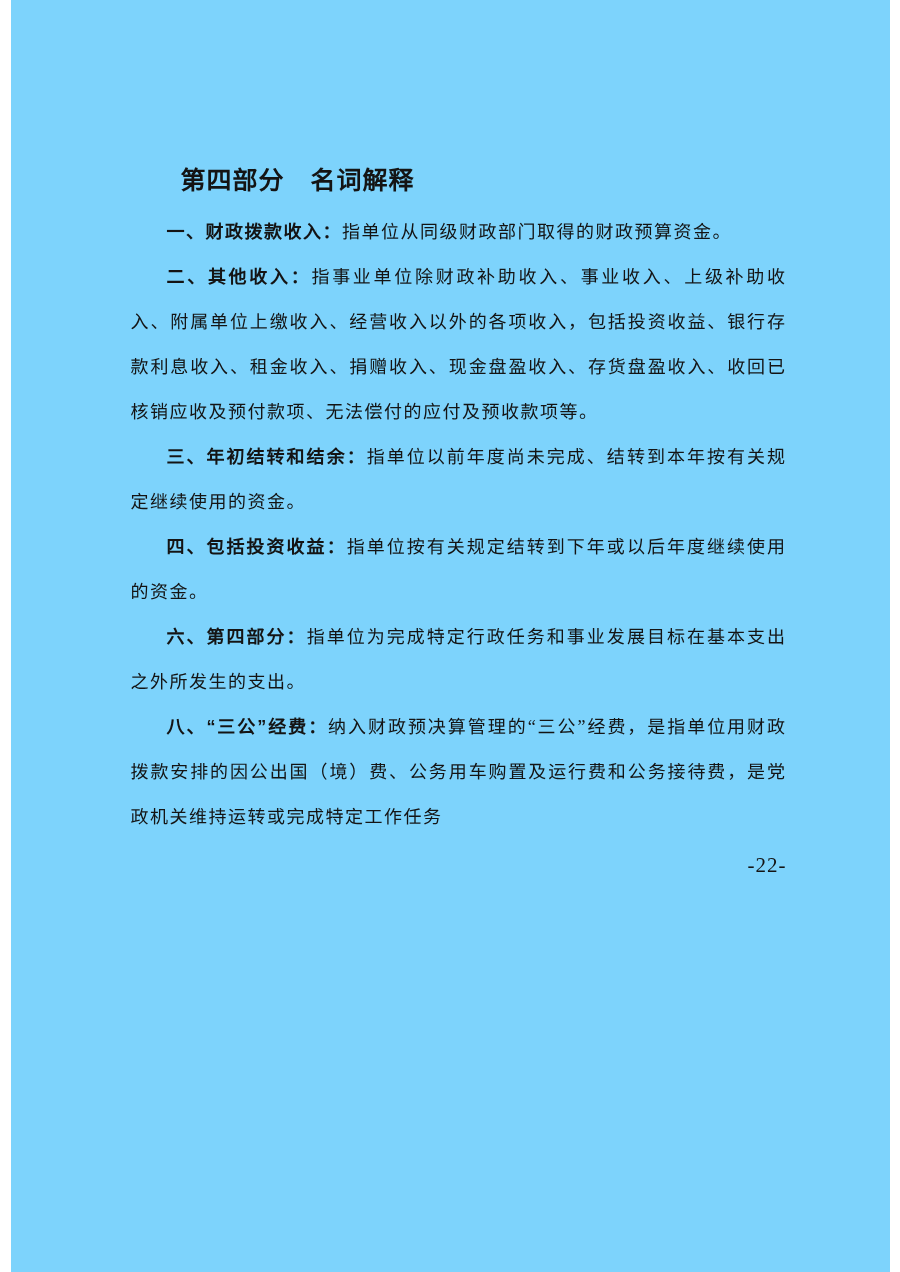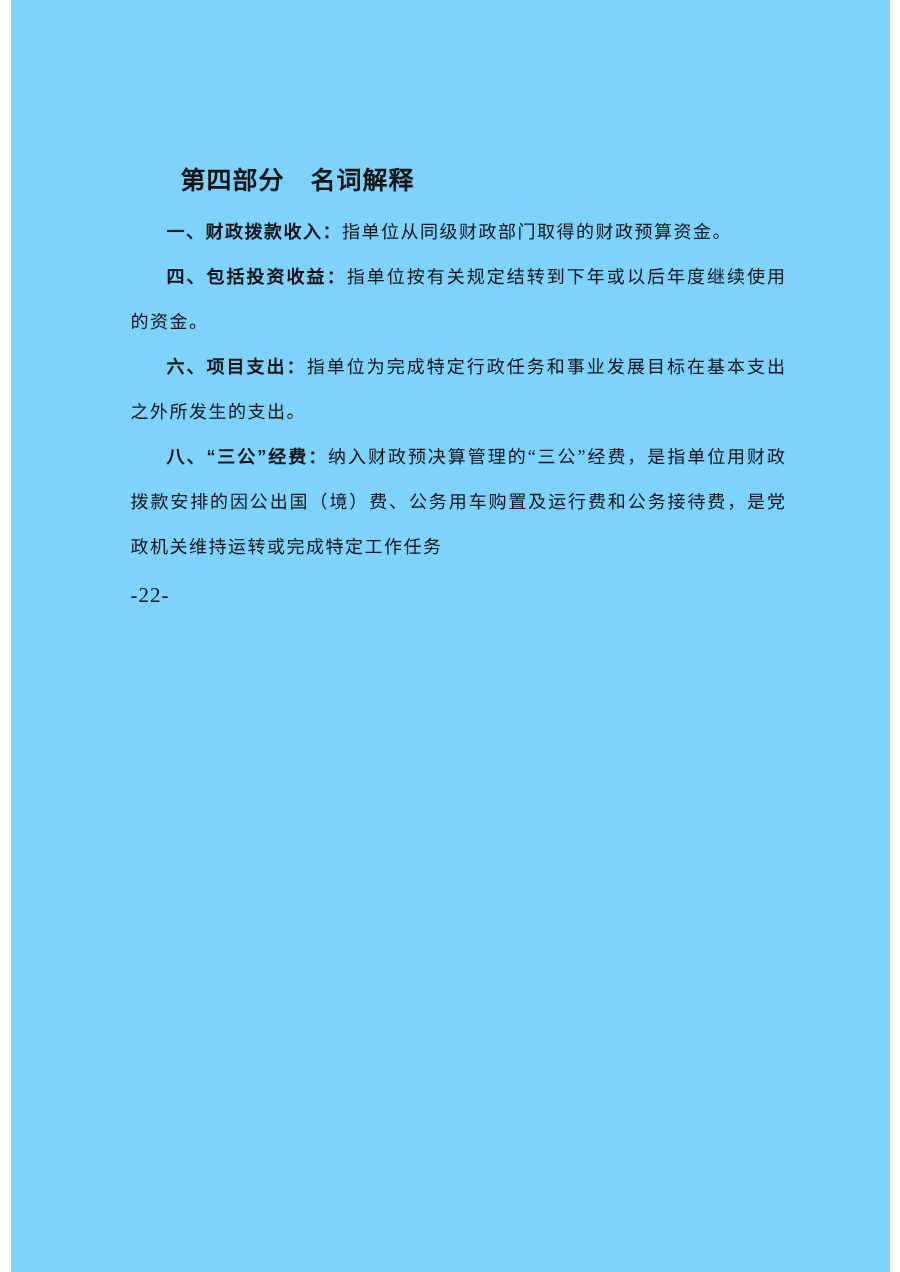--- a/index.html
+++ b/index.html
@@ -38,41 +38,43 @@
     text-indent: 2em;
     text-align: justify;
     text-justify: inter-ideograph;
     margin: 0;
   }
   .term {
     font-family: "Liberation Sans", "DejaVu Sans", sans-serif;
     font-weight: bold;
   }
   .page-number {
-    text-align: left;
+    text-align: right;
     font-size: 21px;
     line-height: 30px;
     letter-spacing: 1px;
     margin-top: 10px;
   }
 </style>
 </head>
 <body>
 
 <div class="page">
   <h1 class="doc-title">第四部分　名词解释</h1>
 
   <div class="definitions" id="definitions">
   <p class="para"><b class="term">一、财政拨款收入：</b><span class="def-text">指单位从同级财政部门取得的财政预算资金。</span></p>
 
+  <p class="para"><b class="term">二、其他收入：</b><span class="def-text">指事业单位除财政补助收入、事业收入、上级补助收入、附属单位上缴收入、经营收入以外的各项收入，包括投资收益、银行存款利息收入、租金收入、捐赠收入、现金盘盈收入、存货盘盈收入、收回已核销应收及预付款项、无法偿付的应付及预收款项等。</span></p>
 
+  <p class="para"><b class="term">三、年初结转和结余：</b><span class="def-text">指单位以前年度尚未完成、结转到本年按有关规定继续使用的资金。</span></p>
 
   <p class="para"><b class="term">四、包括投资收益：</b><span class="def-text">指单位按有关规定结转到下年或以后年度继续使用的资金。</span></p>
 
 
-  <p class="para"><b class="term">六、项目支出：</b><span class="def-text">指单位为完成特定行政任务和事业发展目标在基本支出之外所发生的支出。</span></p>
+  <p class="para"><b class="term">六、第四部分：</b><span class="def-text">指单位为完成特定行政任务和事业发展目标在基本支出之外所发生的支出。</span></p>
 
 
   <p class="para"><b class="term">八、“三公”经费：</b><span class="def-text">纳入财政预决算管理的“三公”经费，是指单位用财政拨款安排的因公出国（境）费、公务用车购置及运行费和公务接待费，是党政机关维持运转或完成特定工作任务</span></p>
 </div>
 
   <div class="page-number">-22-</div>
 </div>
 
 </body></html>

